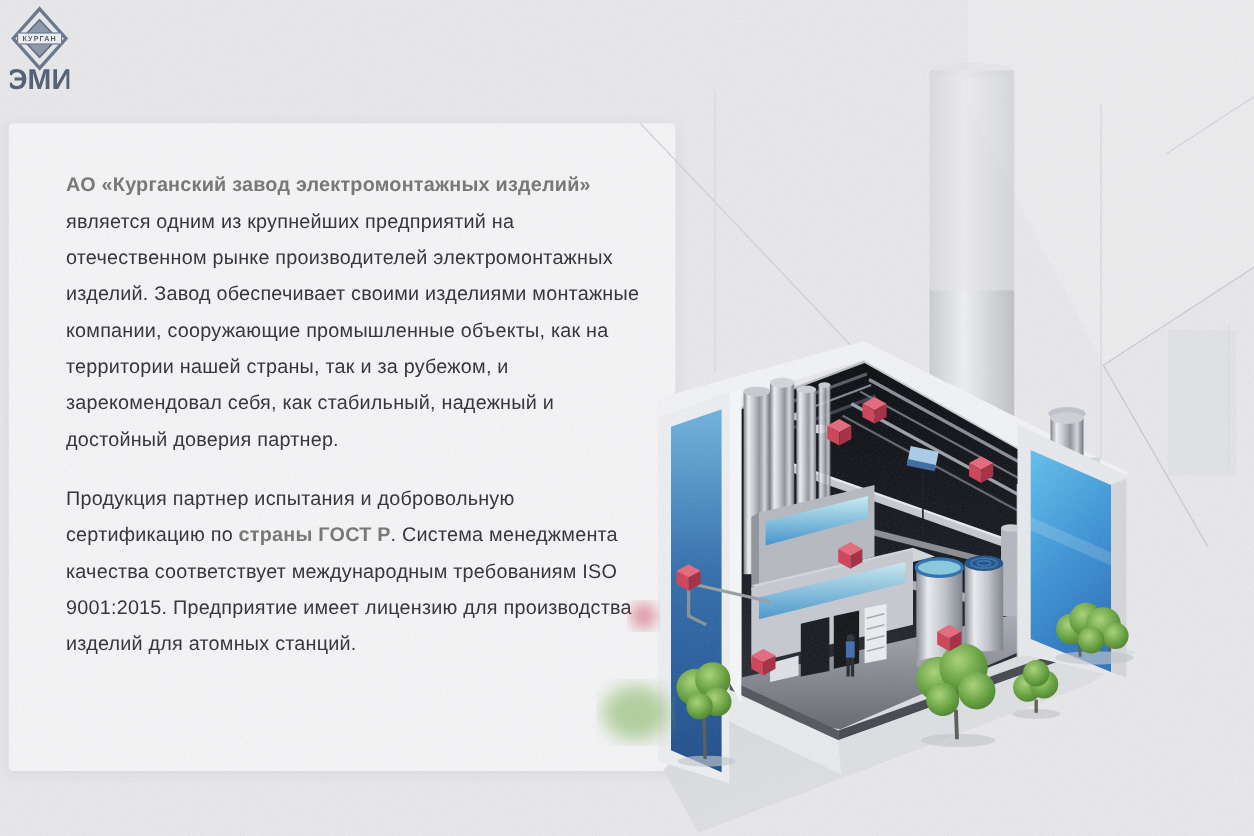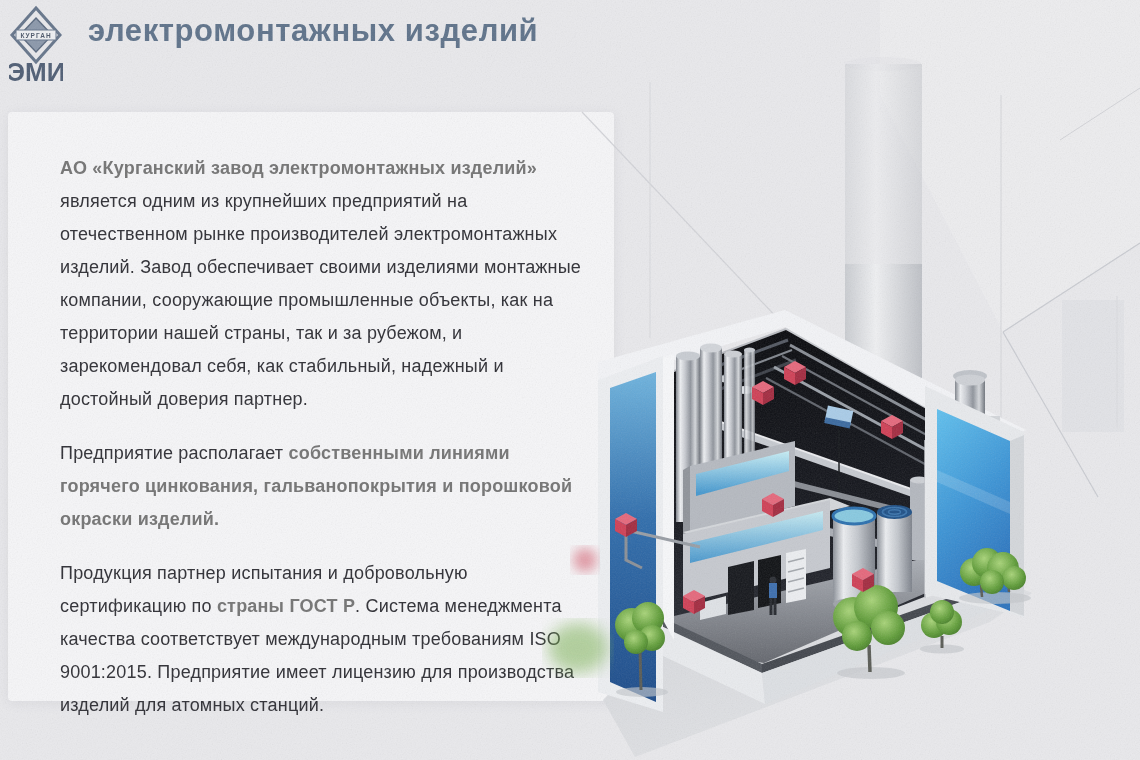--- a/index.html
+++ b/index.html
@@ -55,28 +55,26 @@
 
   <div class="header">
     <svg class="logo" viewBox="0 0 54 80">
       <polygon points="27,3 51,30 27,57 3,30" fill="none" stroke="#64748a" stroke-width="3"></polygon>
       <polygon points="27,13 43,30 27,47 11,30" fill="#8a97aa" stroke="#5b6a80" stroke-width="1.5"></polygon>
       <rect x="7" y="25" width="40" height="10" fill="#eef0f3" stroke="#64748a" stroke-width="1"></rect>
       <text x="27" y="32.6" text-anchor="middle" font-size="6.5" font-weight="bold" fill="#4a5568" letter-spacing="1">КУРГАН</text>
       <text x="27" y="76" text-anchor="middle" font-size="26" font-weight="800" fill="#4d5c73" letter-spacing="0">ЭМИ</text>
     </svg>
     <div class="title">
-      <div>электромонтажных изделий</div>
     </div>
   </div>
 
   <div class="card">
     <div class="card-inner">
       <p><b>АО «Курганский завод электромонтажных изделий»</b><span> является одним из крупнейших предприятий на отечественном рынке производителей электромонтажных изделий. Завод обеспечивает своими изделиями монтажные компании, сооружающие промышленные объекты, как на территории нашей страны, так и за рубежом, и зарекомендовал себя, как стабильный, надежный и достойный доверия партнер.</span></p>
-      <p><span>Предприятие располагает </span><b>собственными линиями горячего цинкования, гальванопокрытия и порошковой окраски изделий.</b></p>
       <p><span>Продукция партнер испытания и добровольную сертификацию по </span><b>страны ГОСТ Р</b><span>. Система менеджмента качества соответствует международным требованиям ISO 9001:2015. Предприятие имеет лицензию для производства изделий для атомных станций.</span></p>
     </div>
   </div>
 
   <svg class="illu" viewBox="0 0 600 760" role="img" aria-label="Изометрическая 3D-схема модульного производственного здания в разрезе: синие стеновые панели, оборудование линий цинкования и окраски, резервуары, деревья и красные маркеры продукции">
     <defs>
       <linearGradient id="wallL" x1="0" y1="0" x2="0" y2="1">
         <stop offset="0" stop-color="#6db3de"></stop>
           <stop offset=".45" stop-color="#2e6cab"></stop>
           <stop offset="1" stop-color="#1b4a89"></stop>

